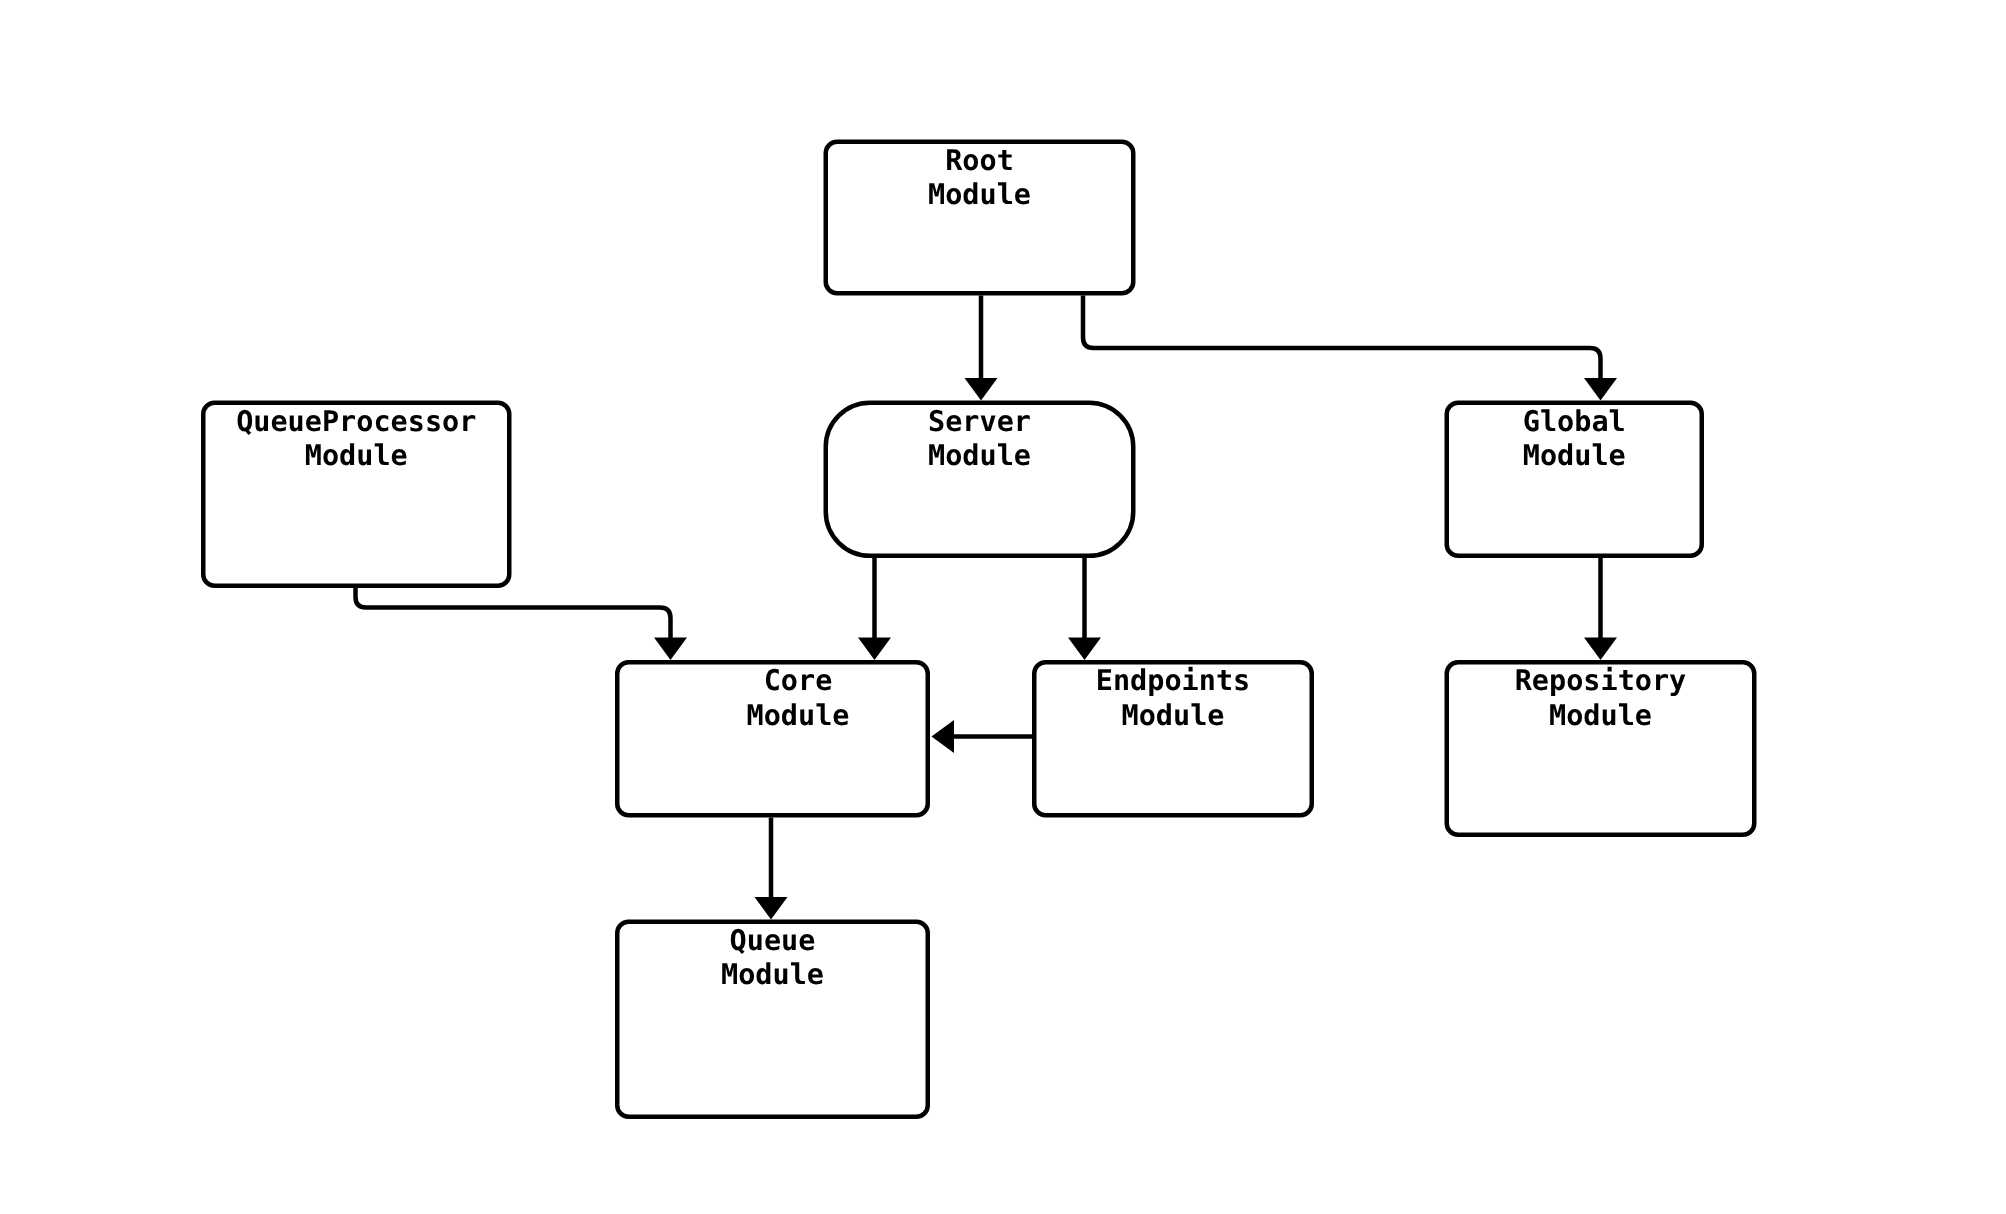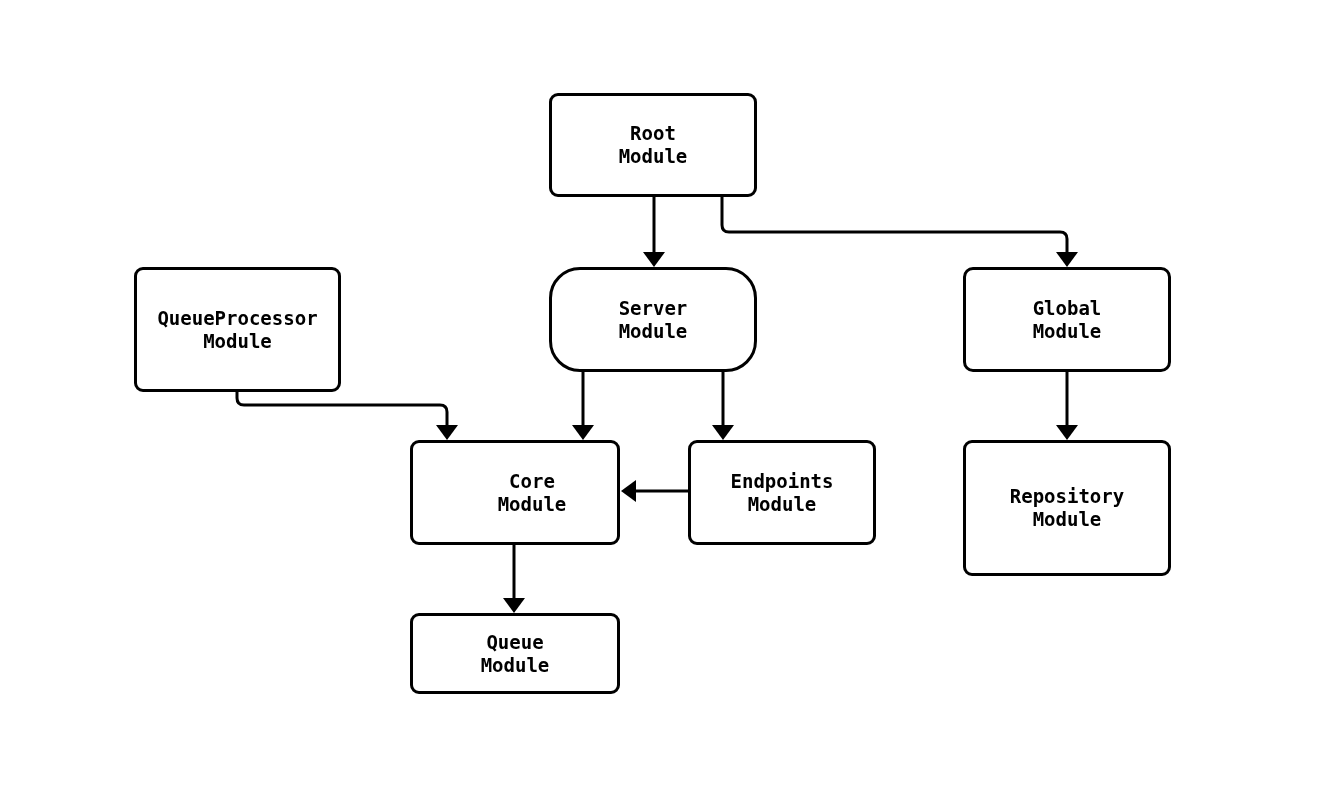--- a/index.html
+++ b/index.html
@@ -31,21 +31,21 @@
     fill: #000000;
     stroke: none;
   }
   .node {
     position: absolute;
     box-sizing: border-box;
     background: #ffffff;
     border: 3px solid #000000;
     border-radius: 9px;
     display: flex;
-    align-items: center;
+    align-items: flex-start;
     justify-content: center;
   }
   .node-label {
     font-size: 19px;
     line-height: 23px;
     font-weight: bold;
     color: #000000;
     text-align: center;
     white-space: pre-line;
   }
@@ -106,38 +106,38 @@
   <div class="node" style="left:134px; top:267px; width:207px; height:125px;">
     <span class="node-label">QueueProcessor
 Module</span>
   </div>
 
   <div class="node" style="left:549px; top:267px; width:208px; height:105px;border-radius:31px;">
     <span class="node-label">Server
 Module</span>
   </div>
 
-  <div class="node" style="left:963px; top:267px; width:208px; height:105px;border-radius:10px;">
+  <div class="node" style="left:963px; top:267px; width:173px; height:105px;">
     <span class="node-label">Global
 Module</span>
   </div>
 
   <div class="node" style="left:410px; top:440px; width:210px; height:105px;padding-left:34px;">
     <span class="node-label">Core
 Module</span>
   </div>
 
   <div class="node" style="left:688px; top:440px; width:188px; height:105px;">
     <span class="node-label">Endpoints
 Module</span>
   </div>
 
-  <div class="node" style="left:963px; top:440px; width:208px; height:136px;">
+  <div class="node" style="left:963px; top:440px; width:208px; height:118px;">
     <span class="node-label">Repository
 Module</span>
   </div>
 
-  <div class="node" style="left:410px; top:613px; width:210px; height:81px;">
+  <div class="node" style="left:410px; top:613px; width:210px; height:133px;">
     <span class="node-label">Queue
 Module</span>
   </div>
 
 </div>
 
 </body></html>

